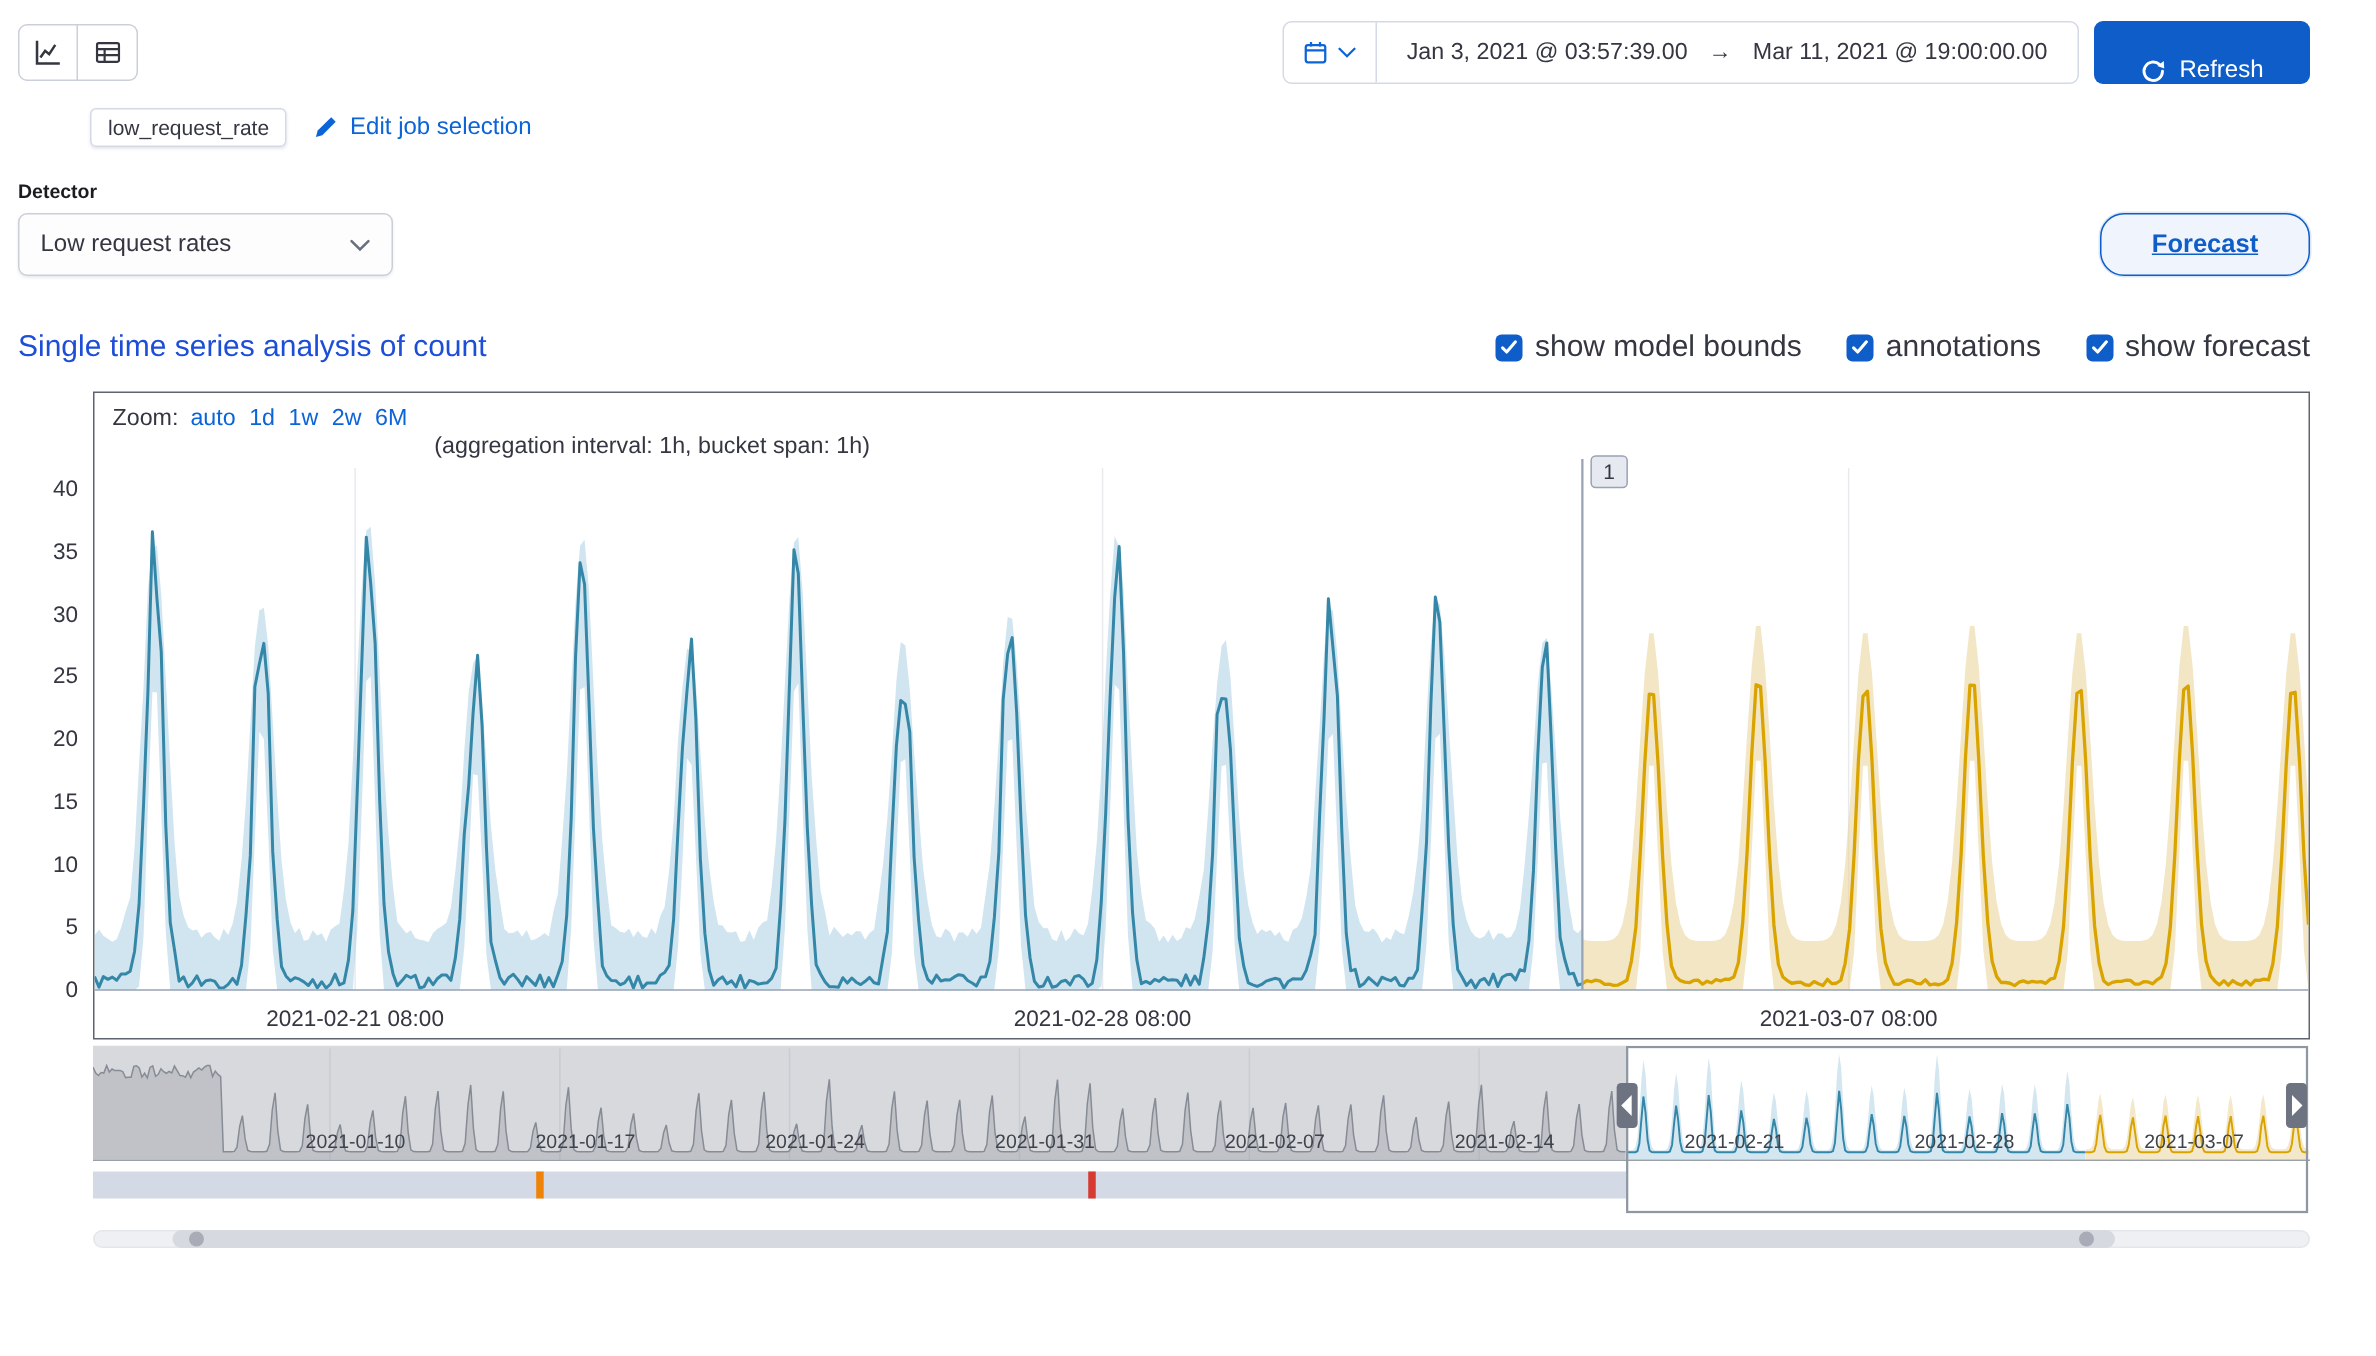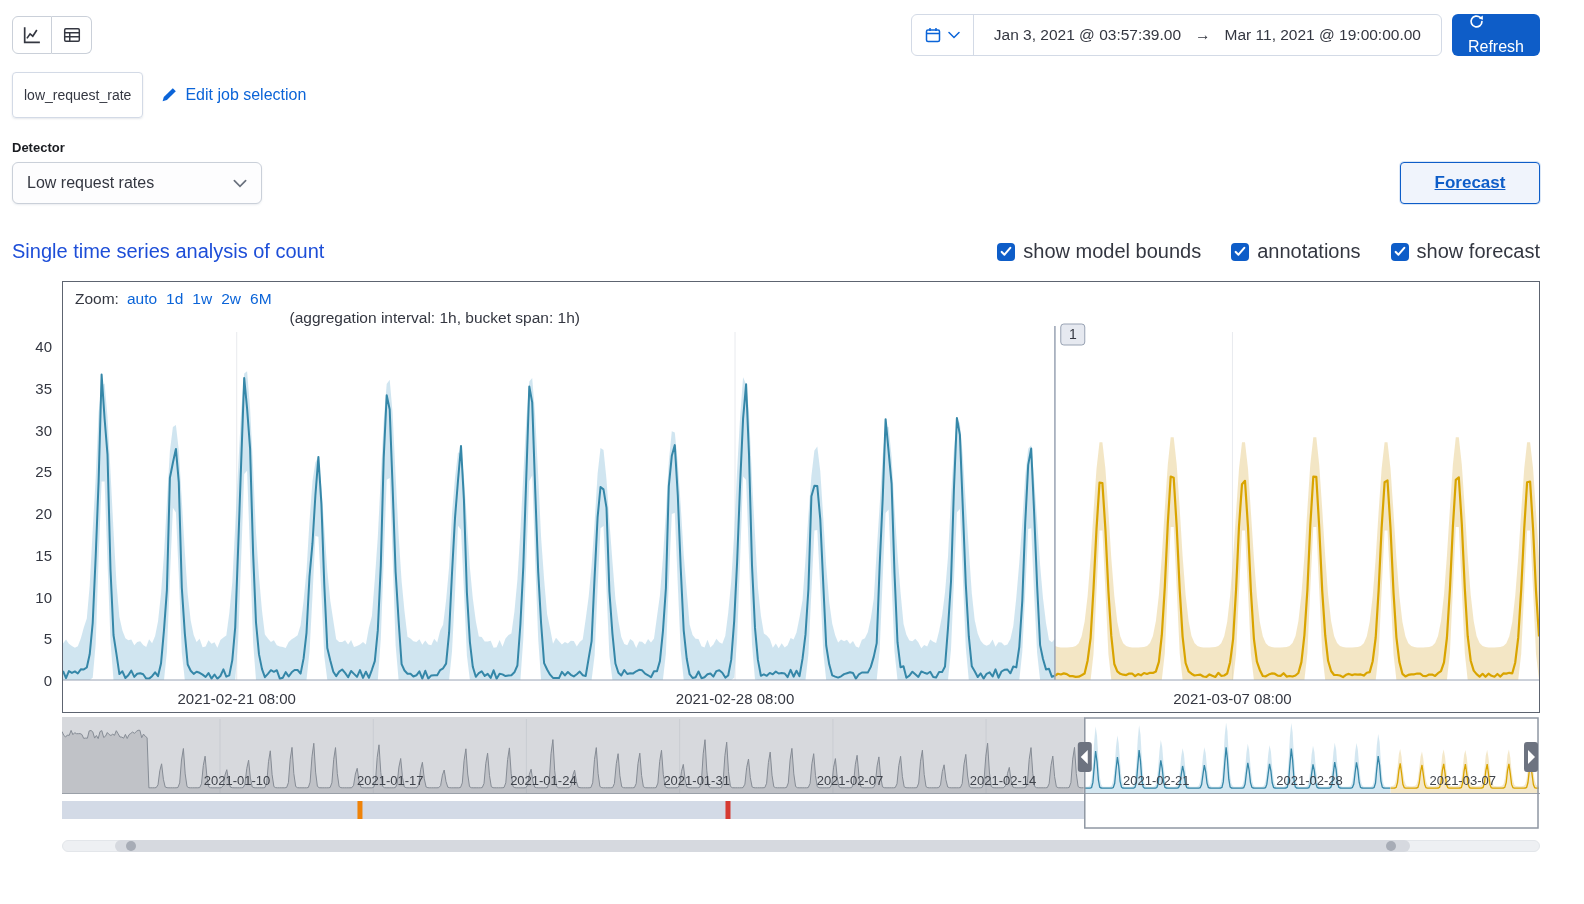--- a/index.html
+++ b/index.html
@@ -11,28 +11,28 @@
   .btngroup{display:flex;}
   .vbtn{width:40px;height:38px;border:1px solid #cad0d9;background:#fff;display:flex;align-items:center;justify-content:center;cursor:pointer;padding:0;}
   .vbtn.first{border-radius:6px 0 0 6px;}
   .vbtn.second{border-radius:0 6px 6px 0;border-left:none;}
   .title{font-size:30px;font-weight:500;color:#16171d;margin:0;letter-spacing:-0.3px;}
   .hright{display:flex;align-items:center;gap:10px;}
   .datepicker{display:flex;align-items:center;height:42px;border:1px solid #d3dae6;border-radius:6px;background:#fff;box-sizing:border-box;}
   .calbtn{display:flex;align-items:center;gap:7px;padding:0 13px;height:100%;border-right:1px solid #d3dae6;cursor:pointer;}
   .dates{display:flex;align-items:center;gap:14px;padding:0 20px;font-size:15.5px;color:#343741;}
   .dates .datetxt{cursor:pointer;}
-  .refresh{display:flex;align-items:flex-start;gap:9px;height:42px;padding:0 16px;background:#0e5dc8;color:#fff;border:none;border-radius:6px;font-size:16px;font-weight:500;cursor:pointer;flex-direction:column;}
+  .refresh{display:flex;align-items:flex-end;gap:9px;height:42px;padding:0 31px;background:#0e5dc8;color:#fff;border:none;border-radius:6px;font-size:16px;font-weight:500;cursor:pointer;}
   .jobrow{margin-top:16px;display:flex;align-items:center;gap:18px;}
-  .badge{border:1px solid #d3dae6;border-radius:4px;padding:14px 11px;font-size:14px;color:#343741;box-shadow:0 1px 2px rgba(152,162,179,.25);}
+  .badge{border:1px solid #d3dae6;border-radius:4px;padding:4px 11px;font-size:14px;color:#343741;box-shadow:0 1px 2px rgba(152,162,179,.25);margin-left:48px;}
   .editlink{display:flex;align-items:center;gap:8px;color:#0b64d8;font-size:16px;cursor:pointer;text-decoration:none;}
   .detrow{margin-top:22px;display:flex;justify-content:space-between;align-items:flex-end;}
   .detlabel{font-size:13px;font-weight:700;margin-bottom:7px;color:#1a1c21;}
   .select{width:250px;height:42px;border:1px solid #cad0d9;border-radius:6px;background:#fdfdfe;display:flex;align-items:center;justify-content:space-between;padding:0 14px;font-size:16px;cursor:pointer;box-sizing:border-box;box-shadow:0 1px 2px rgba(152,162,179,.2);}
-  .forecastbtn{height:42px;min-width:140px;border:1.5px solid #0e5dc8;border-radius:4px;background:#f0f4fc;color:#0e5dc8;font-size:17px;font-weight:700;text-decoration:underline;cursor:pointer;box-shadow:0 0 0 1px rgba(14,93,200,.15);}
+  .forecastbtn{height:42px;min-width:140px;border:1.5px solid #0e5dc8;border-radius:16px;background:#f0f4fc;color:#0e5dc8;font-size:17px;font-weight:700;text-decoration:underline;cursor:pointer;box-shadow:0 0 0 1px rgba(14,93,200,.15);}
   .anarow{margin-top:36px;display:flex;justify-content:space-between;align-items:center;}
   .anatitle{font-size:20px;font-weight:400;color:#1d4ed8;margin:0;}
   .cbs{display:flex;gap:30px;}
   .cbitem{display:flex;align-items:center;gap:8px;cursor:pointer;}
   .cbbox{width:18px;height:18px;border-radius:4px;background:#0e5dc8;display:flex;align-items:center;justify-content:center;flex:0 0 auto;}
   .cblabel{font-size:20px;color:#343741;}
   .chartrow{margin-top:18px;display:flex;align-items:stretch;}
   .ylabels{width:50px;position:relative;font-size:15px;color:#343741;}
   .ylabel{position:absolute;right:10px;transform:translateY(-50%);}
   .chartbox{border:1px solid #5d6470;background:#fff;flex:0 0 auto;}

